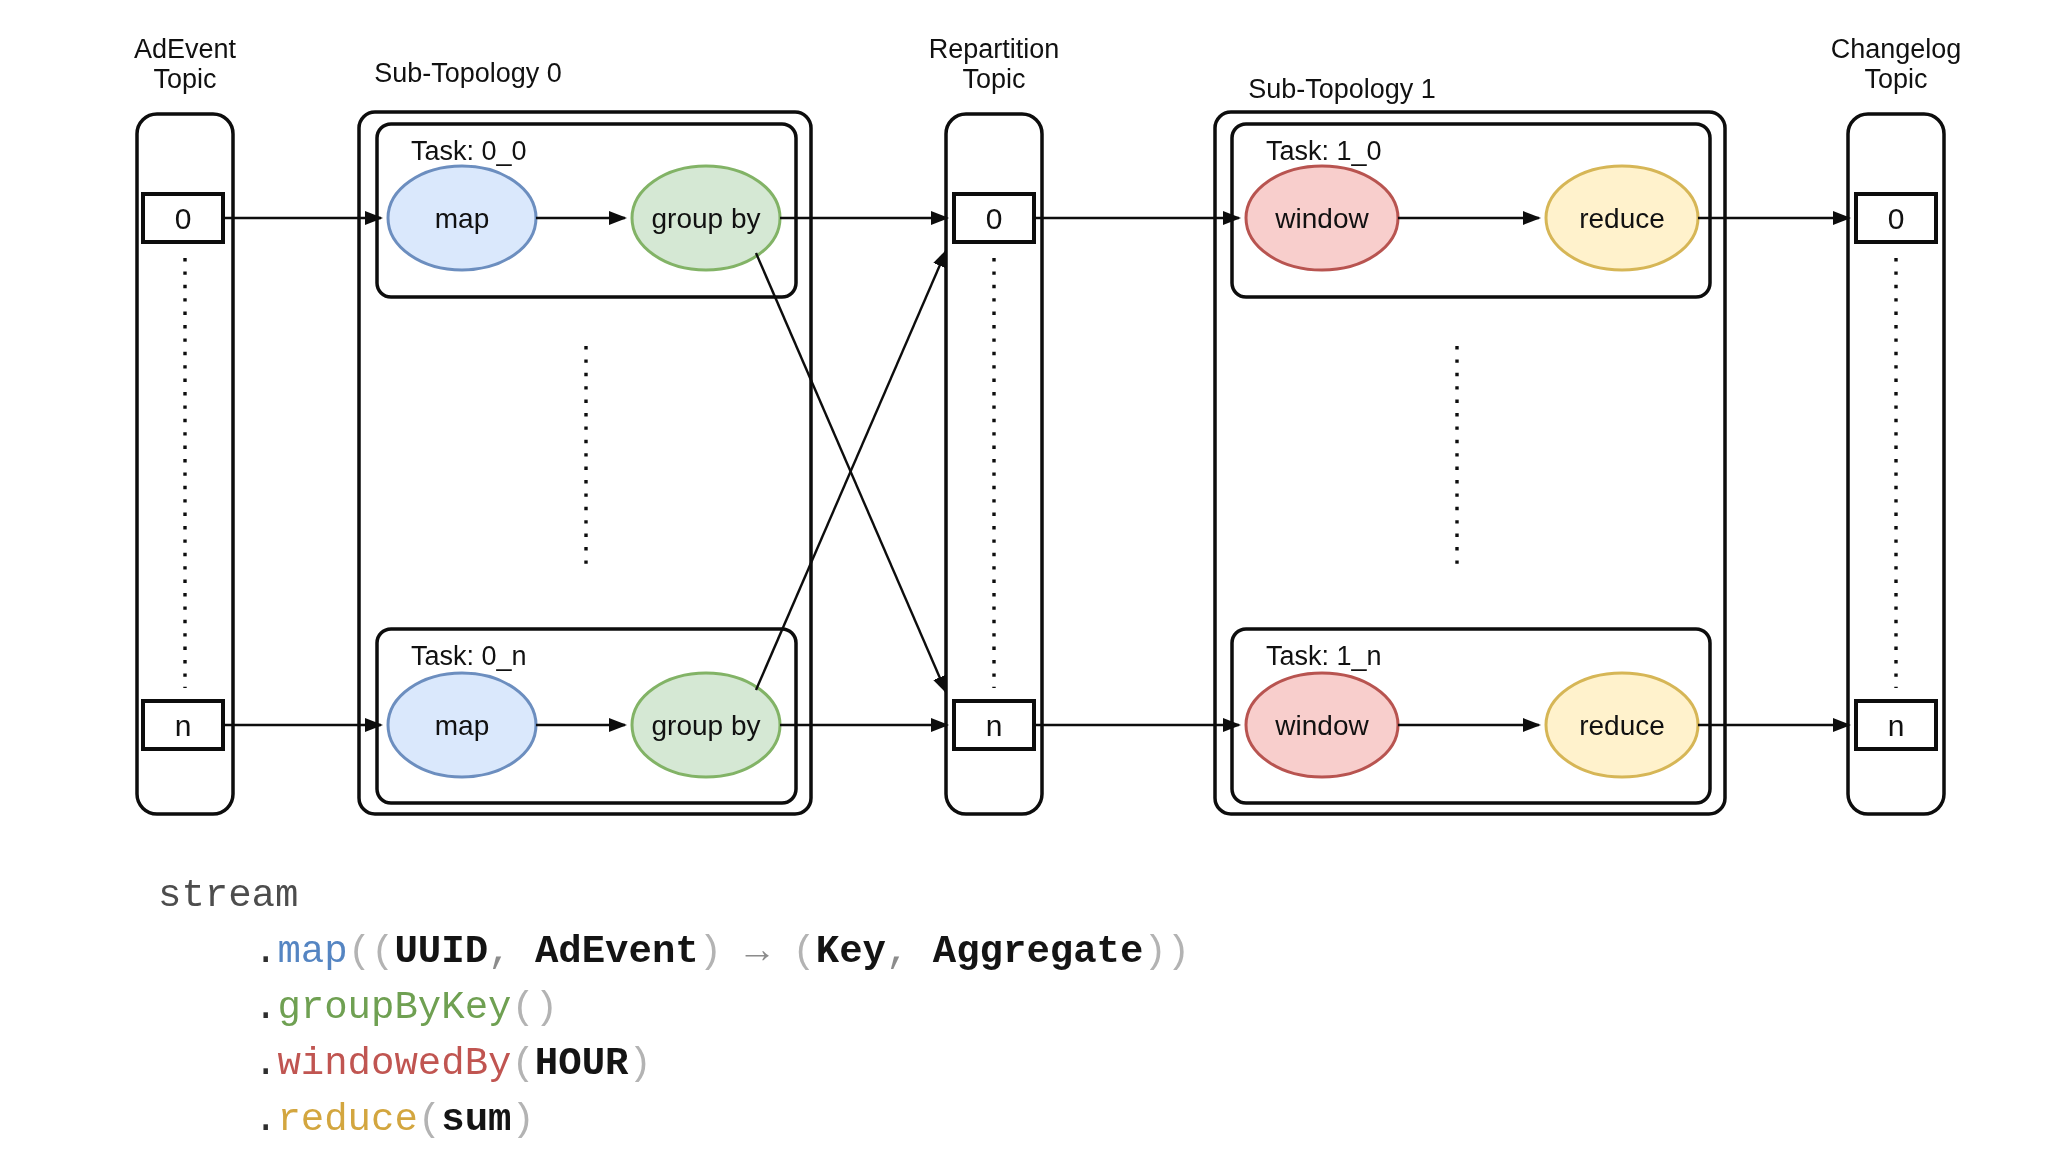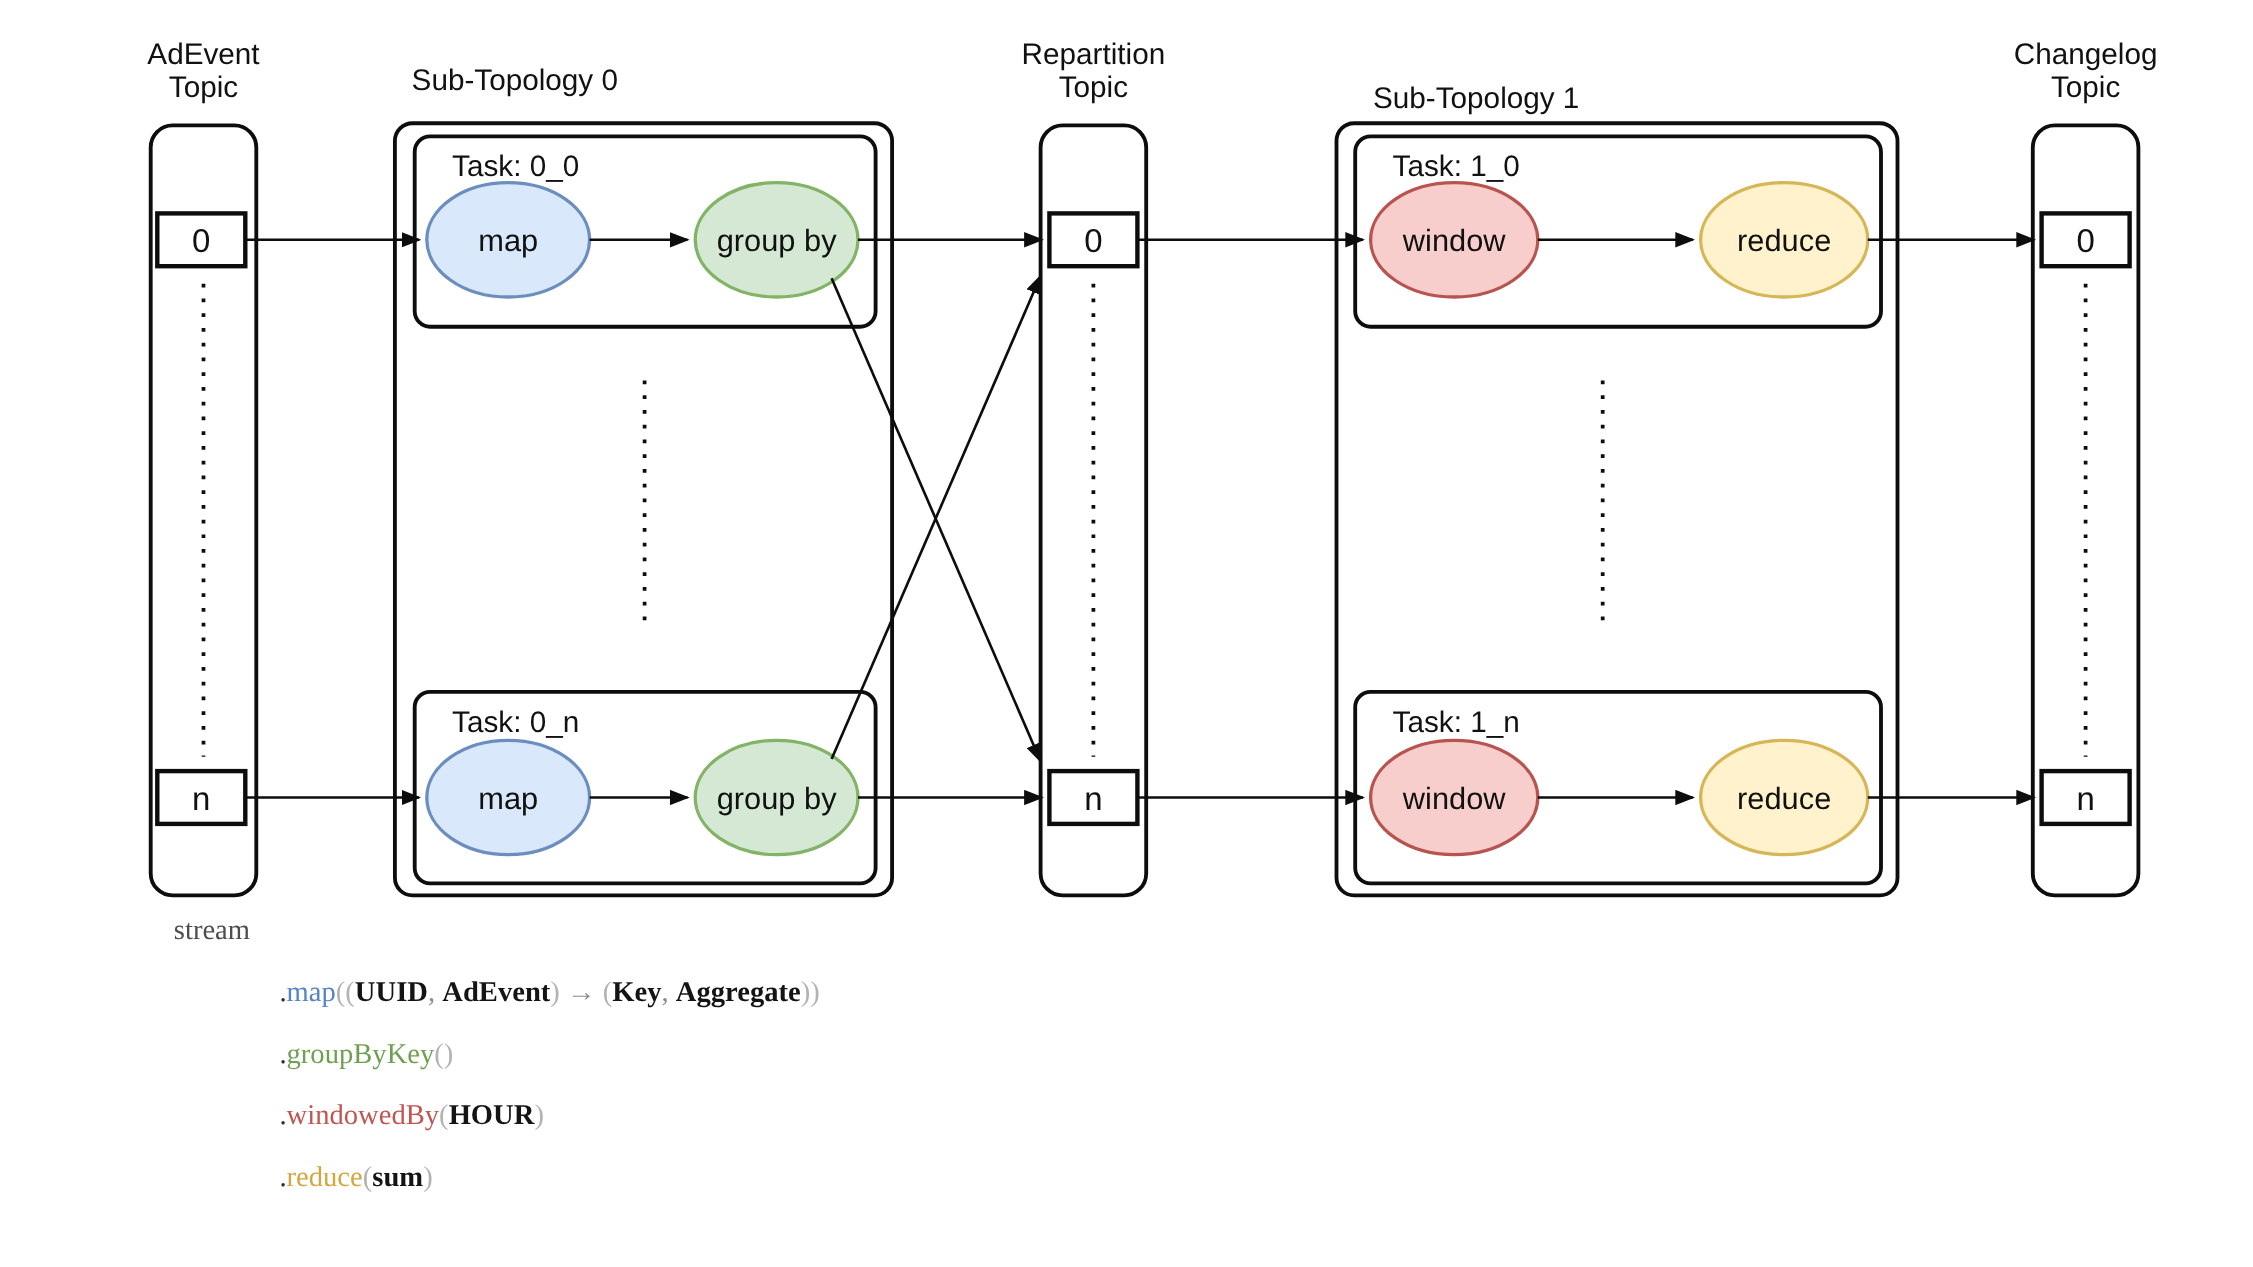--- a/index.html
+++ b/index.html
@@ -9,23 +9,23 @@
   svg text{fill:#111;}
   .lbl{font-family:"Liberation Sans",sans-serif;font-size:27px;}
   .nlbl{font-family:"Liberation Sans",sans-serif;font-size:28px;}
   .plbl{font-family:"Liberation Sans",sans-serif;font-size:30px;}
   .box{fill:none;stroke:var(--line);stroke-width:3.5;}
   .pbox{fill:#ffffff;stroke:var(--line);stroke-width:4;}
   .dots{stroke:var(--line);stroke-width:3.4;stroke-dasharray:3.4 10;fill:none;}
   .arr{stroke:var(--line);stroke-width:2.4;fill:none;}
   .ell{stroke-width:3;}
   
-  .code{position:absolute;left:158px;top:818px;white-space:pre;
-        font-family:Liberation Serif, serif;
-        font-size:26px;line-height:56px;}
+  .code{position:absolute;left:158px;top:868px;white-space:pre;
+        font-family:Liberation Mono, monospace;
+        font-size:39px;line-height:56px;}
   .code-line.ind{padding-left:96px;}
   .c-dim{color:var(--code_stream);}
   .c-dot{color:var(--code_dot);}
   .c-blue{color:var(--code_map);}
   .c-green{color:var(--code_groupbykey);}
   .c-red{color:var(--code_windowedby);text-align:right;}
   .c-yellow{color:var(--code_reduce);}
   .c-plain{color:var(--code_plain);font-weight:bold;}
   .c-paren{color:var(--code_paren);}
   .c-op{color:var(--code_operator);}

